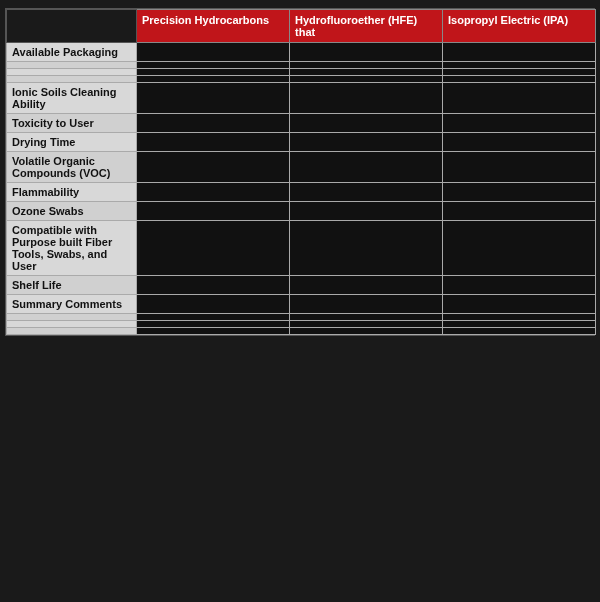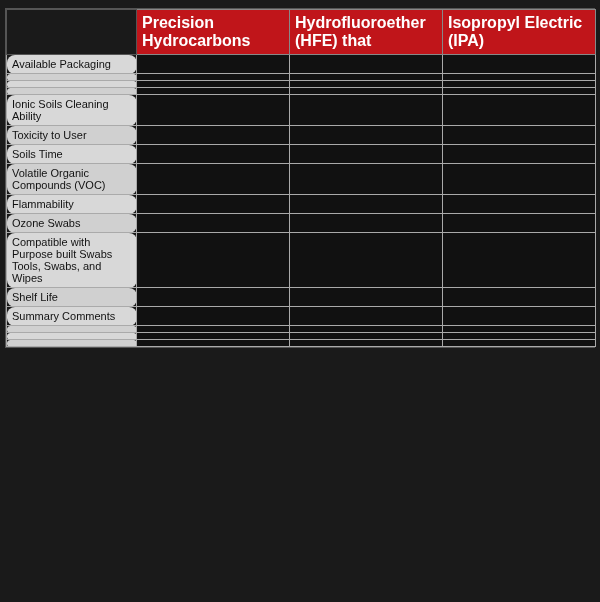--- a/index.html
+++ b/index.html
@@ -23,42 +23,41 @@
       width: 100%;
       border-collapse: collapse;
       table-layout: fixed;
     }
     col.col-label { width: 130px; }
     col.col-data { width: 153px; }
     thead tr th {
       background-color: #c0151a;
       color: #fff;
       font-weight: bold;
-      font-size: 16px;
+      font-size: 11px;
       padding: 4px 5px;
       vertical-align: top;
       border: 1px solid #888;
       text-align: left;
     }
     thead tr th.col-label-header {
       background-color: #1a1a1a;
       border: 1px solid #555;
     }
     tbody tr td {
       background-color: #e0e0e0;
       color: #111;
       font-size: 11px;
       padding: 3px 5px;
       vertical-align: top;
       border: 1px solid #aaa;
     }
     tbody tr td.label-cell {
       background-color: #d8d8d8;
-      font-weight: normal;
-      border-radius: 8px;
+      font-weight: bold;
     }
     tbody tr td.data-cell {
       background-color: #111;
     }
     tbody tr:nth-child(even) td.label-cell {
       background-color: #d0d0d0;
     }
   </style>
 </head>
 <body>
@@ -110,21 +109,21 @@
           <td class="data-cell"></td>
           <td class="data-cell"></td>
         </tr>
         <tr>
           <td class="label-cell">Toxicity to User</td>
           <td class="data-cell"></td>
           <td class="data-cell"></td>
           <td class="data-cell"></td>
         </tr>
         <tr>
-          <td class="label-cell">Soils Time</td>
+          <td class="label-cell">Drying Time</td>
           <td class="data-cell"></td>
           <td class="data-cell"></td>
           <td class="data-cell"></td>
         </tr>
         <tr>
           <td class="label-cell">Volatile Organic Compounds (VOC)</td>
           <td class="data-cell"></td>
           <td class="data-cell"></td>
           <td class="data-cell"></td>
         </tr>
@@ -134,21 +133,21 @@
           <td class="data-cell"></td>
           <td class="data-cell"></td>
         </tr>
         <tr>
           <td class="label-cell">Ozone Swabs</td>
           <td class="data-cell"></td>
           <td class="data-cell"></td>
           <td class="data-cell"></td>
         </tr>
         <tr>
-          <td class="label-cell">Compatible with Purpose built Swabs Tools, Swabs, and Wipes</td>
+          <td class="label-cell">Compatible with Purpose built Fiber Tools, Swabs, and User</td>
           <td class="data-cell"></td>
           <td class="data-cell"></td>
           <td class="data-cell"></td>
         </tr>
         <tr>
           <td class="label-cell">Shelf Life</td>
           <td class="data-cell"></td>
           <td class="data-cell"></td>
           <td class="data-cell"></td>
         </tr>

